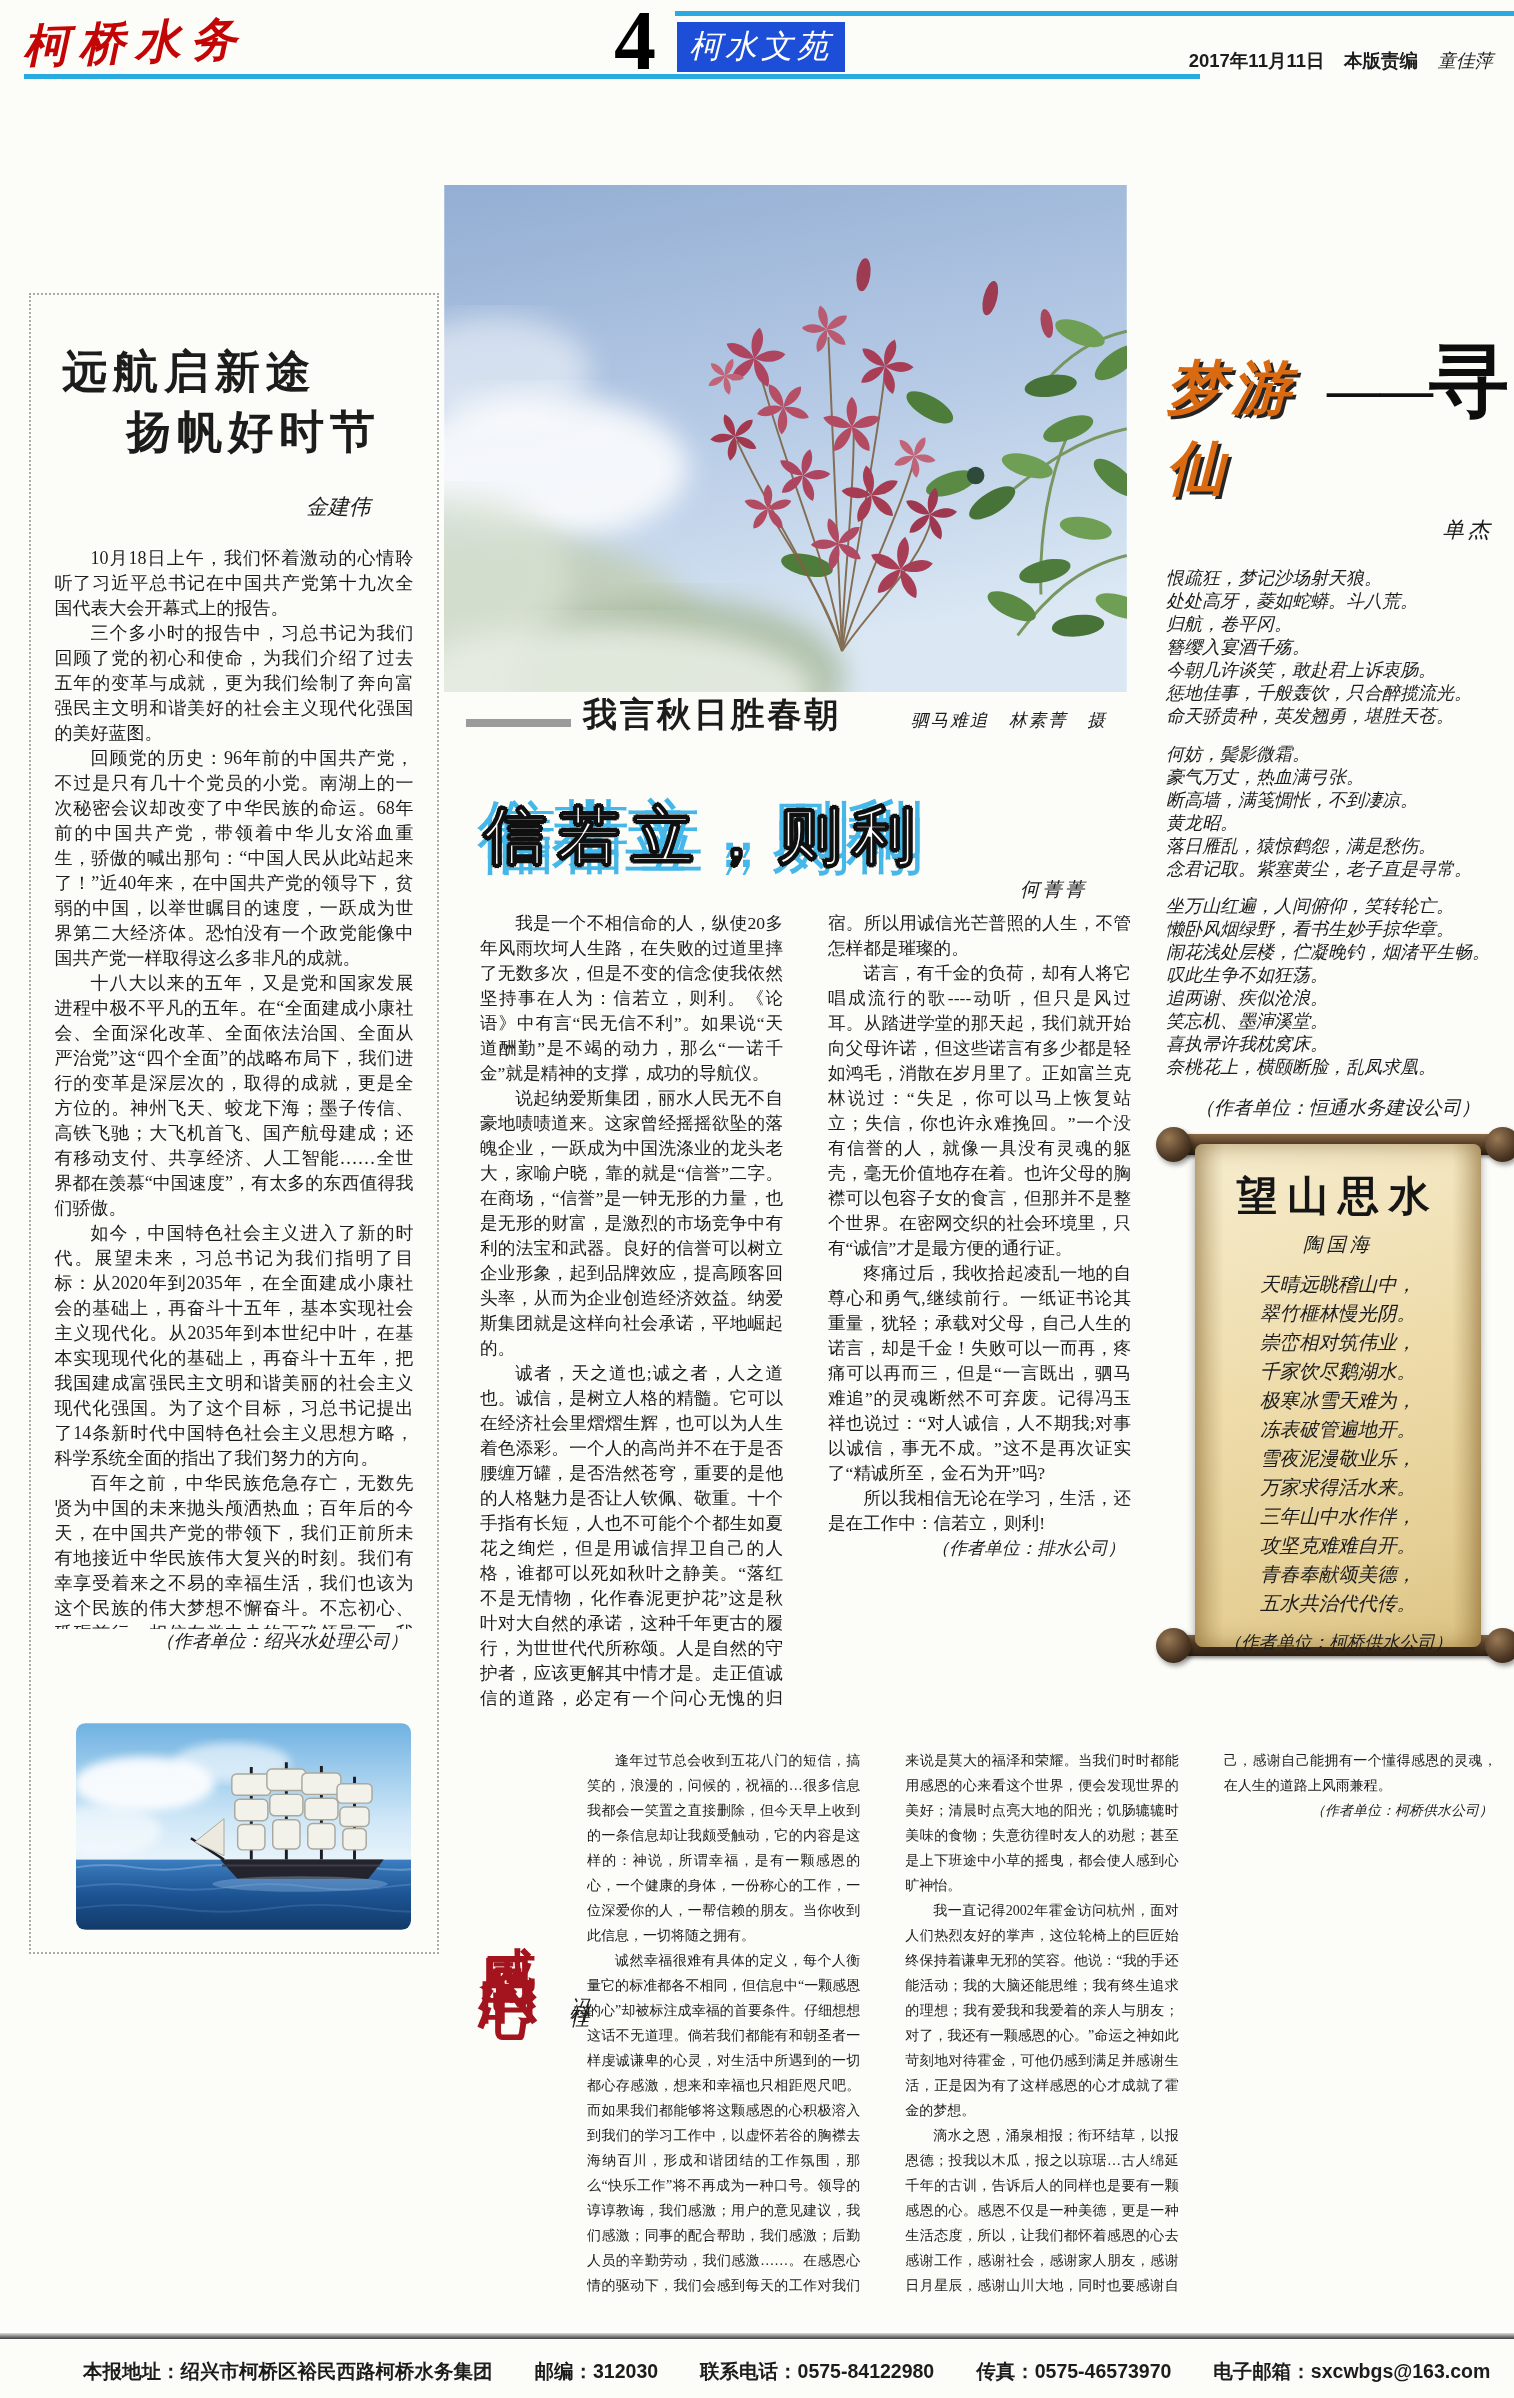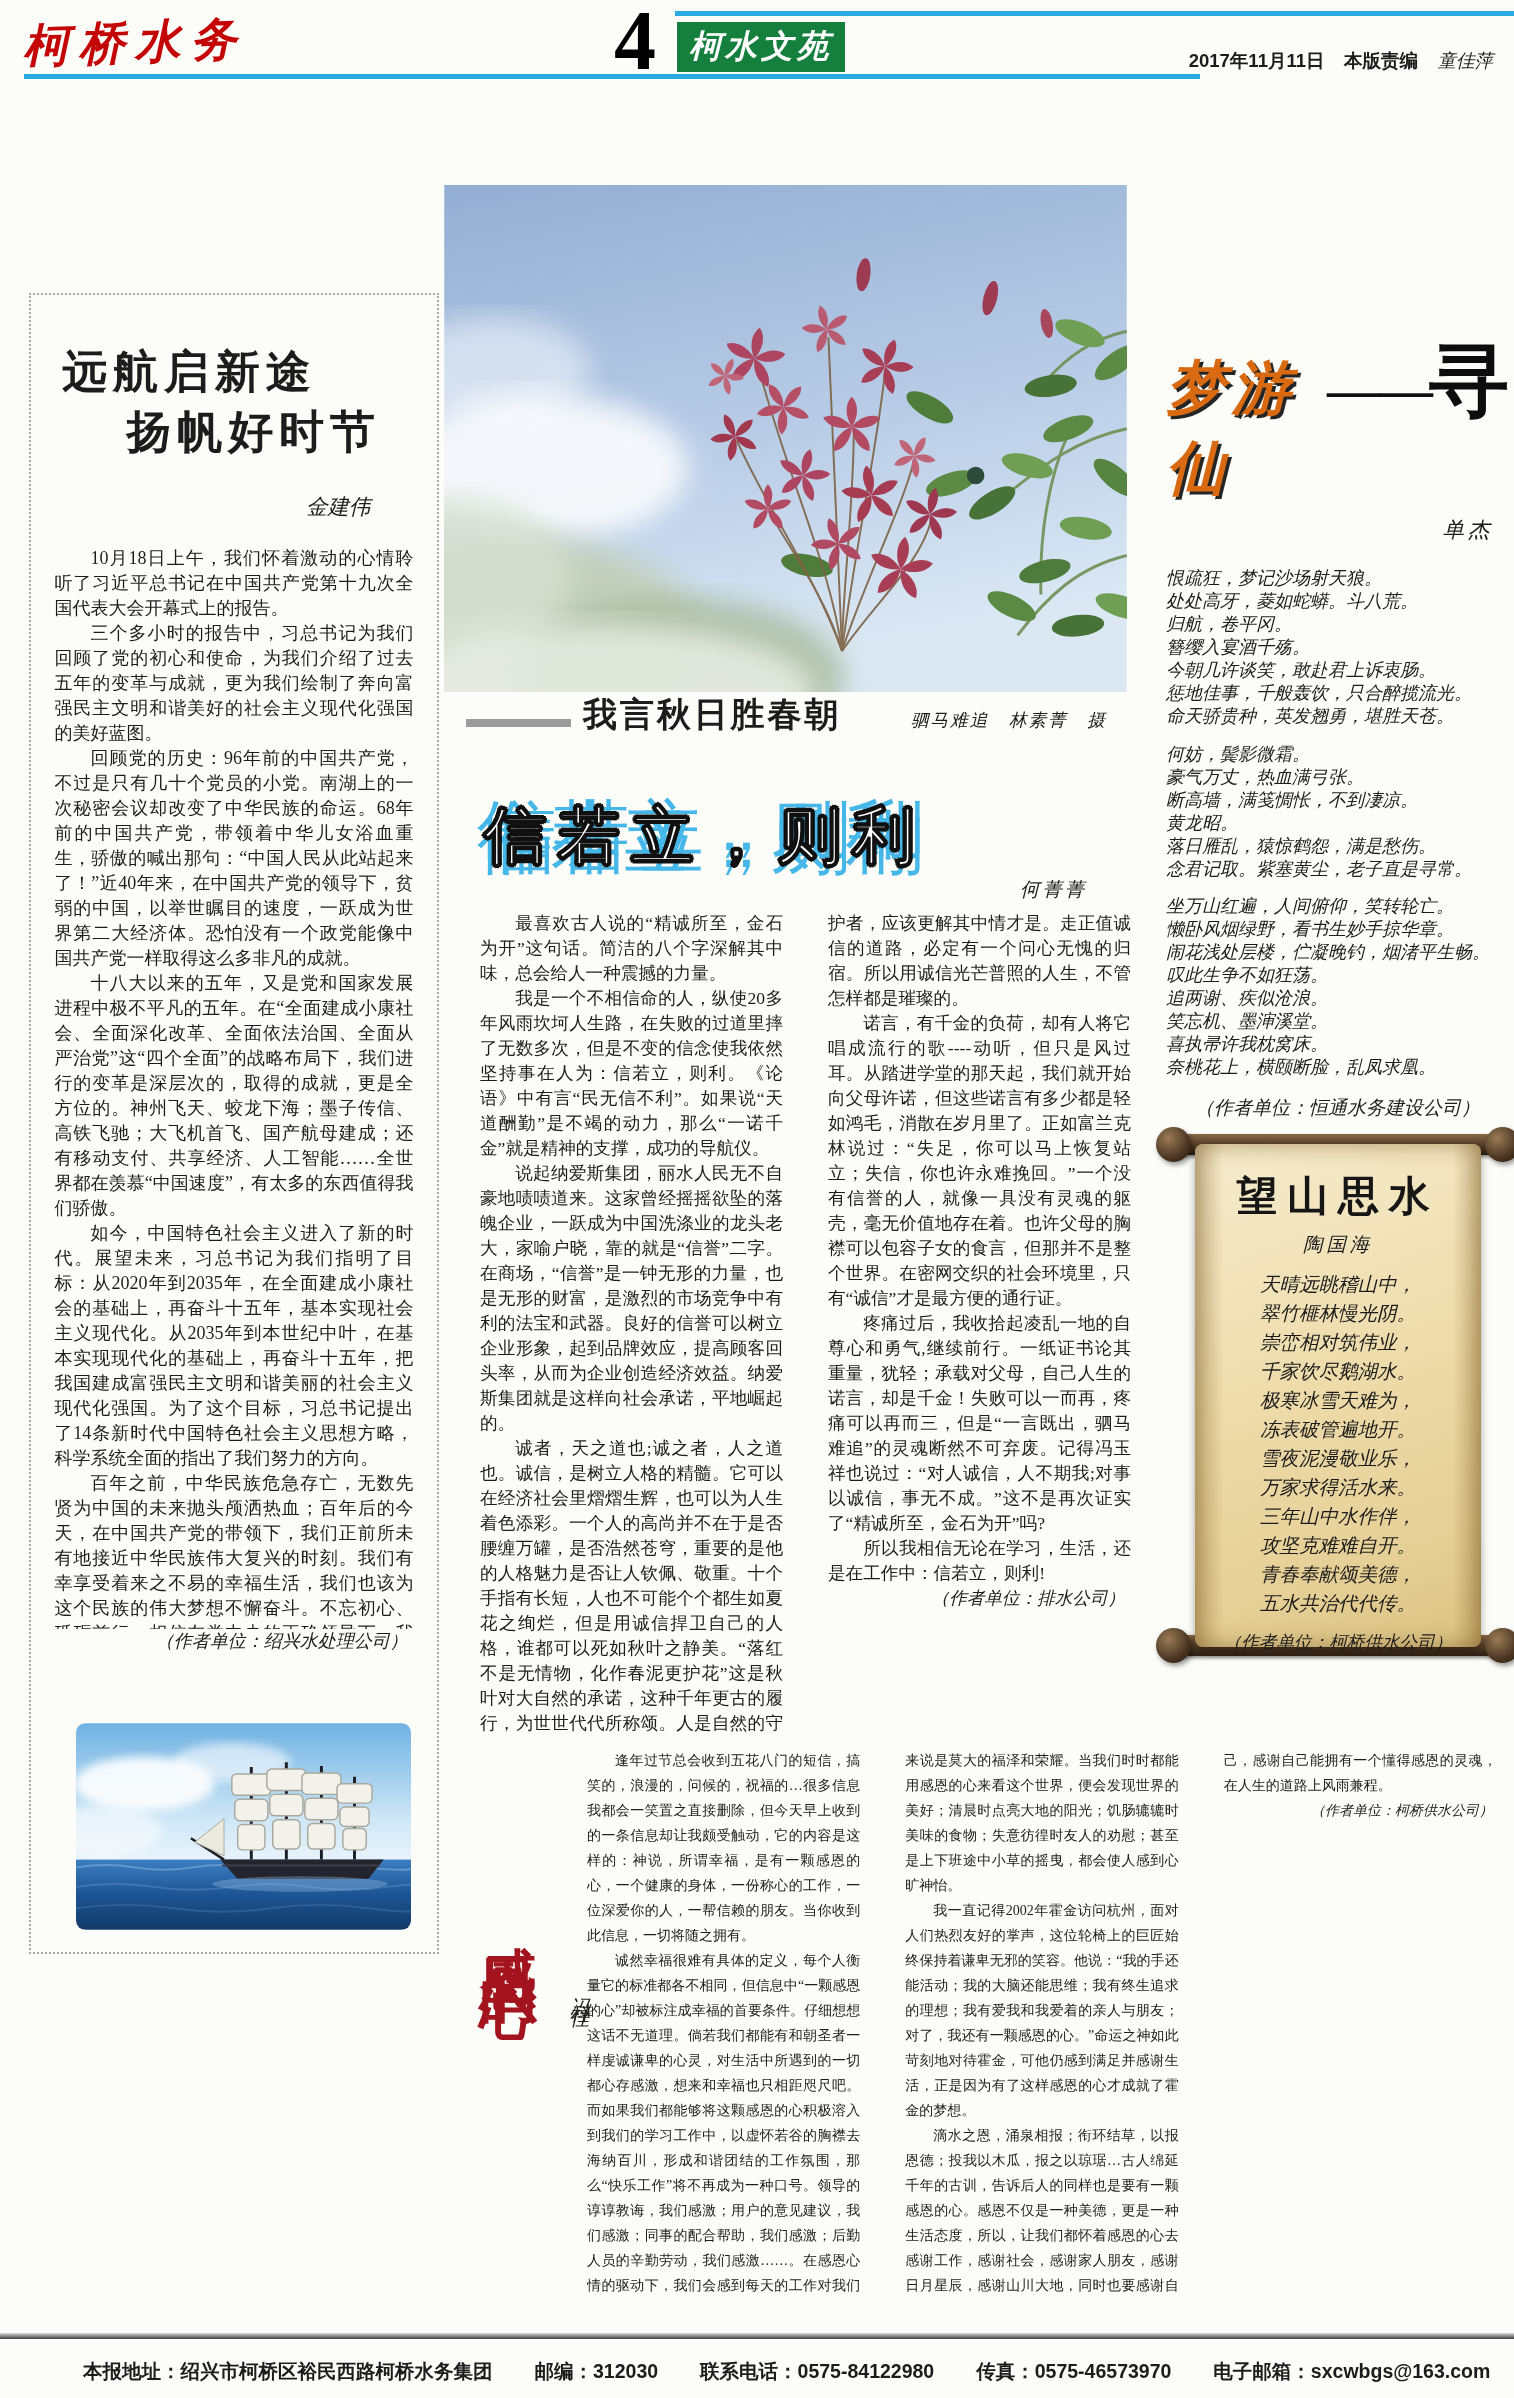--- a/index.html
+++ b/index.html
@@ -14,22 +14,22 @@
   
   .masthead-logo {
     left:23.4px; top:11.7px; font-size:46px; font-weight:900; color:#c40505;
     font-style:italic; letter-spacing:9.8px; transform:rotate(-2deg);
   }
   .rule-cyan { background:#29abe2; }
   .rule-top { left:675px; top:10.7px; width:840px; height:4.9px; }
   .page-num { left:614px; top:-7.8px; font-size:84px; font-weight:900;
     font-family:"Liberation Serif",serif; color:#000; }
   .section-badge {
-    left:677px; top:22.4px; width:168px; height:50px; background:#15803d;
-    color:#fff; font-size:32px; font-weight:bold; font-style:italic;
+    left:677px; top:22.4px; width:168px; height:50px; background:#1d4ed8;
+    color:#fff; font-size:32px; font-weight:normal; font-style:italic;
     display:flex; align-items:center; justify-content:center; letter-spacing:3.9px;
   }
   .dateline { right:22px; top:48px; display:flex; gap:19.5px; font-size:18.5px;
     font-weight:bold; font-family:"Liberation Sans",sans-serif; }
   .dateline .ed-name { font-weight:normal; font-style:italic; }
   .rule-bottom { left:24.4px; top:74px; width:1176px; height:4.9px; }
 
   
   .left-box {
     left:29px; top:293px; width:410px; height:1661px;
@@ -297,21 +297,20 @@
     </svg>
   </div>
   <div class="abs caption-bar"></div>
   <div class="abs photo-caption">我言秋日胜春朝</div>
   <div class="abs photo-credit kai">驷马难追　林素菁　摄</div>
 
   <div class="abs mid-title">信若立，则利</div>
   <div class="abs mid-author kai">何菁菁</div>
   <div class="abs mid-cols">
     <div>
-        <p>最喜欢古人说的“精诚所至，金石为开”这句话。简洁的八个字深解其中味，总会给人一种震撼的力量。</p>
         <p>我是一个不相信命的人，纵使20多年风雨坎坷人生路，在失败的过道里摔了无数多次，但是不变的信念使我依然坚持事在人为：信若立，则利。《论语》中有言“民无信不利”。如果说“天道酬勤”是不竭的动力，那么“一诺千金”就是精神的支撑，成功的导航仪。</p>
         <p>说起纳爱斯集团，丽水人民无不自豪地啧啧道来。这家曾经摇摇欲坠的落魄企业，一跃成为中国洗涤业的龙头老大，家喻户晓，靠的就是“信誉”二字。在商场，“信誉”是一钟无形的力量，也是无形的财富，是激烈的市场竞争中有利的法宝和武器。良好的信誉可以树立企业形象，起到品牌效应，提高顾客回头率，从而为企业创造经济效益。纳爱斯集团就是这样向社会承诺，平地崛起的。</p>
         <p>诚者，天之道也;诚之者，人之道也。诚信，是树立人格的精髓。它可以在经济社会里熠熠生辉，也可以为人生着色添彩。一个人的高尚并不在于是否腰缠万罐，是否浩然苍穹，重要的是他的人格魅力是否让人钦佩、敬重。十个手指有长短，人也不可能个个都生如夏花之绚烂，但是用诚信捍卫自己的人格，谁都可以死如秋叶之静美。“落红不是无情物，化作春泥更护花”这是秋叶对大自然的承诺，这种千年更古的履行，为世世代代所称颂。人是自然的守护者，应该更解其中情才是。走正值诚信的道路，必定有一个问心无愧的归宿。所以用诚信光芒普照的人生，不管怎样都是璀璨的。</p>
         <p>诺言，有千金的负荷，却有人将它唱成流行的歌----动听，但只是风过耳。从踏进学堂的那天起，我们就开始向父母许诺，但这些诺言有多少都是轻如鸿毛，消散在岁月里了。正如富兰克林说过：“失足，你可以马上恢复站立；失信，你也许永难挽回。”一个没有信誉的人，就像一具没有灵魂的躯壳，毫无价值地存在着。也许父母的胸襟可以包容子女的食言，但那并不是整个世界。在密网交织的社会环境里，只有“诚信”才是最方便的通行证。</p>
         <p>疼痛过后，我收拾起凌乱一地的自尊心和勇气,继续前行。一纸证书论其重量，犹轻；承载对父母，自己人生的诺言，却是千金！失败可以一而再，疼痛可以再而三，但是“一言既出，驷马难追”的灵魂断然不可弃废。记得冯玉祥也说过：“对人诚信，人不期我;对事以诚信，事无不成。”这不是再次证实了“精诚所至，金石为开”吗?</p>
         <p>所以我相信无论在学习，生活，还是在工作中：信若立，则利!</p>
       </div>
     <p class="unit kai">（作者单位：排水公司）</p>
   </div>
 

